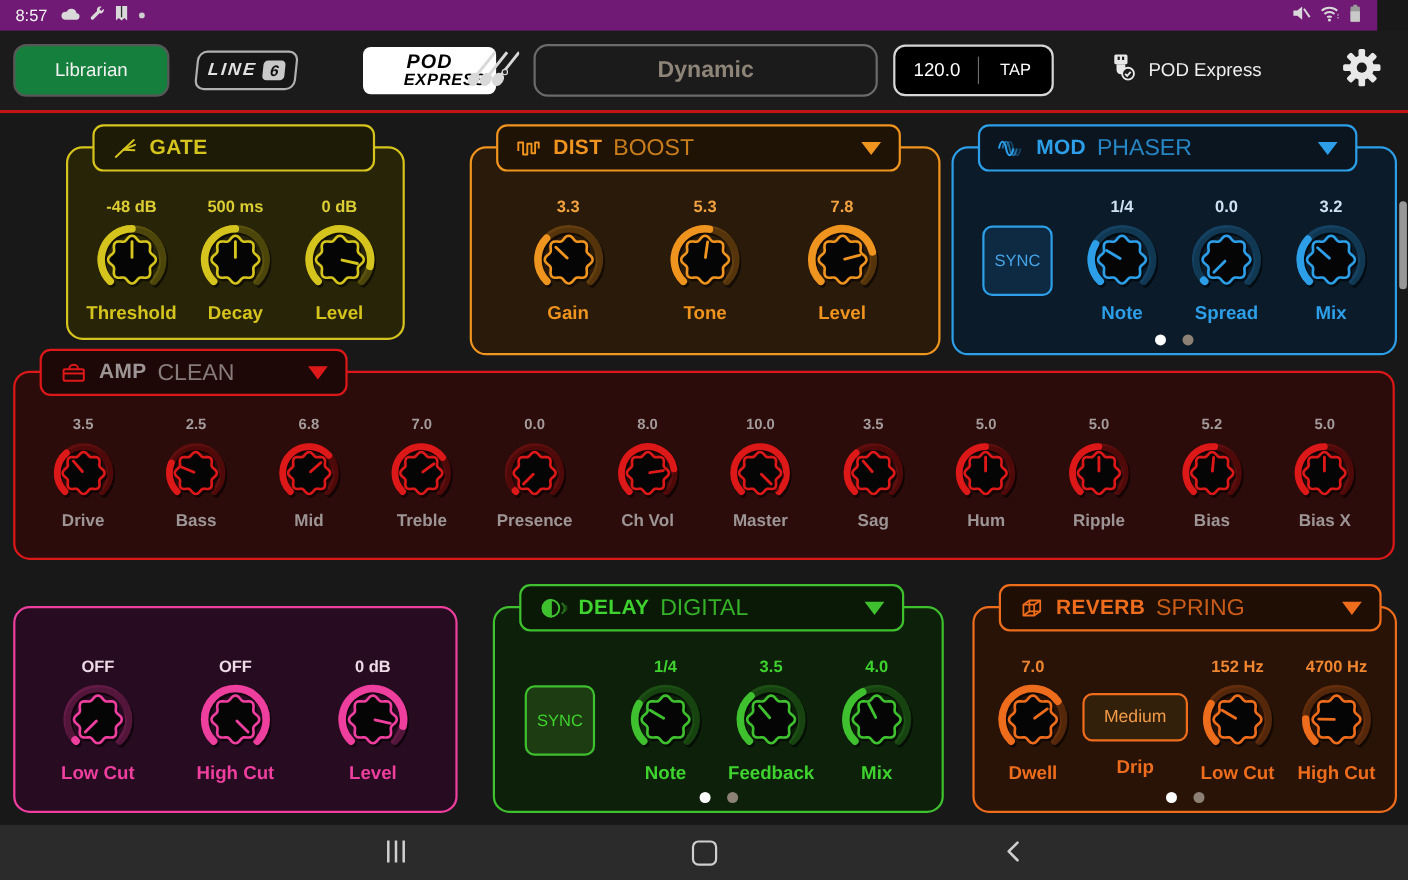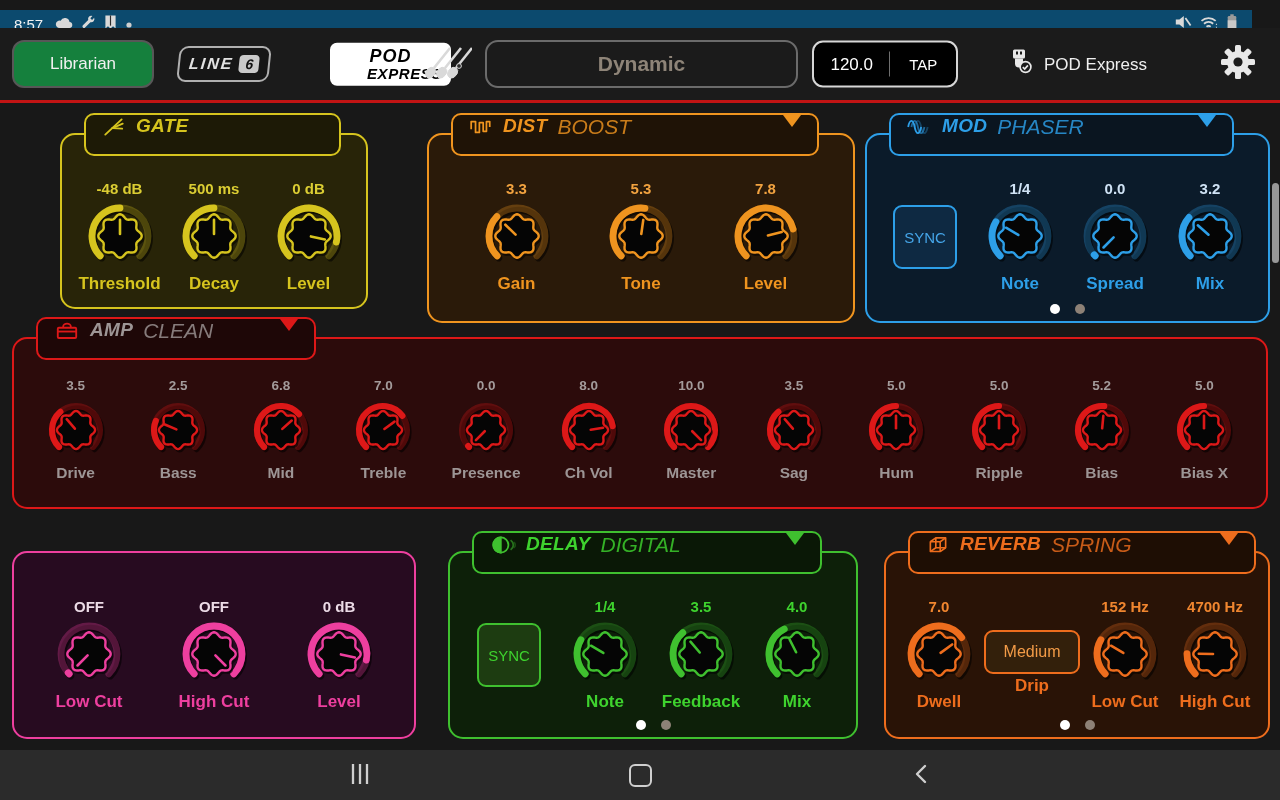--- a/index.html
+++ b/index.html
@@ -1,20 +1,20 @@
 <!DOCTYPE html>
 <html><head>
 <meta charset="utf-8">
 <style>
   html,body{margin:0;padding:0;background:#000;}
   .screen{position:relative;width:1280px;height:800px;overflow:hidden;background:#181818;
           font-family:"Liberation Sans","DejaVu Sans",sans-serif;-webkit-font-smoothing:antialiased;}
   
-  .status-bar{position:absolute;top:0;left:0;width:1252px;height:28px;background:#0c4a6e;
-              display:flex;justify-content:space-between;align-items:center;padding:0 14px;box-sizing:border-box;margin-top:10px;}
+  .status-bar{position:absolute;top:0;left:0;width:1252px;height:28px;background:#701a75;
+              display:flex;justify-content:space-between;align-items:center;padding:0 14px;box-sizing:border-box;}
   .sb-left,.sb-right{display:flex;align-items:center;gap:7px;}
   .sb-time{color:#f2f2f2;font-size:15px;font-weight:500;margin-right:4px;}
   
   .toolbar{position:absolute;top:28px;left:0;width:1280px;height:72px;background:#1b1b1b;}
   .toolbar>*{position:absolute;top:50%;transform:translateY(-50%);}
   .librarian-btn{left:12px;width:142px;height:48px;background:#15803d;color:#f1f1f1;font-size:17px;
                  border:2px solid #575757;border-radius:12px;font-family:inherit;}
   .line6-logo{left:178px;height:32px;border:2px solid #b0b0b0;border-radius:9px;background:#161616;
               display:flex;align-items:center;gap:6px;padding:0 9px;transform:translateY(-50%) skewX(-6deg);}
   .l6-text{color:#e2e2e2;font-weight:900;font-style:italic;letter-spacing:2px;font-size:16px;}
@@ -39,21 +39,21 @@
   .main{position:absolute;top:103px;left:0;width:1280px;height:647px;background:#181818;}
   .block{position:absolute;box-sizing:border-box;border:2.5px solid var(--ac);border-radius:15px;background:var(--bg);}
   #block-gate  {left:60px; top:30px; width:308px; height:176px;}
   #block-dist  {left:427px;top:30px; width:428px; height:190px;}
   #block-mod   {left:865px;top:30px; width:405px; height:190px;}
   #block-amp   {left:12px; top:234px;width:1256px;height:172px;}
   #block-cab   {left:12px; top:448px;width:404px; height:188px;}
   #block-delay {left:448px;top:448px;width:410px; height:188px;}
   #block-reverb{left:884px;top:448px;width:386px; height:188px;}
   .tab{position:absolute;top:-22px;left:22px;height:43px;box-sizing:border-box;border:2.5px solid var(--ac);
-       border-radius:10px;background:var(--tab);display:flex;align-items:flex-start;gap:10px;padding:0 16px;font-style:italic;}
+       border-radius:10px;background:var(--tab);display:flex;align-items:center;gap:10px;padding:0 16px;}
   #block-gate .tab{width:257px;} #block-dist .tab{width:368px;} #block-mod .tab{width:345px;padding-left:15px;}
   #block-amp .tab{width:280px;}  #block-cab .tab{width:345px;}  #block-delay .tab{width:350px;}
   #block-reverb .tab{width:348px;}
   .tab-icon{color:var(--ac);display:flex;align-items:center;}
   .tab-name{color:var(--tx);font-size:19px;font-weight:700;letter-spacing:.3px;white-space:nowrap;}
   .tab-sub{color:var(--tx);opacity:.82;font-size:21px;white-space:nowrap;}
   .tab-caret{margin-left:auto;width:0;height:0;border-left:9px solid transparent;
              border-right:9px solid transparent;border-top:12px solid var(--ac);}
   .controls{display:flex;align-items:flex-start;justify-content:space-evenly;padding:45px 8px 0;}
   #block-amp .controls{padding-top:39px;}
@@ -62,21 +62,21 @@
   #block-amp .unit{min-width:98px;}
   .kval{height:20px;color:var(--val);font-size:15px;font-weight:700;white-space:nowrap;}
   #block-amp .kval{font-size:13.5px;}
   .knob{margin-top:3px;}
   .klabel{margin-top:1px;color:var(--tx);font-size:17px;font-weight:700;white-space:nowrap;}
   #block-amp .klabel{font-size:15.5px;}
   .sync-btn{width:64px;height:64px;margin-top:25px;border:2.5px solid var(--ac);border-radius:9px;
             background:var(--btnbg);color:var(--btnfg);font-size:15px;font-weight:500;font-family:inherit;}
   .mini-btn{width:96px;height:44px;margin-top:32px;border:2.5px solid var(--ac);border-radius:9px;
             background:var(--btnbg);color:var(--btnfg);font-size:16px;font-family:inherit;}
-  .mini-btn-label{margin-top:2px;color:var(--tx);font-size:17px;font-weight:700;}
+  .mini-btn-label{margin-top:14px;color:var(--tx);font-size:17px;font-weight:700;}
   .pager{position:absolute;bottom:7px;left:0;width:100%;display:flex;justify-content:center;gap:15px;}
   .dot{width:10px;height:10px;border-radius:50%;}
   
   .scrollbar{position:absolute;right:1px;top:183px;width:7px;height:80px;background:#989898;border-radius:4px;}
   .nav-bar{position:absolute;bottom:0;left:0;width:1280px;height:50px;background:#2b2b2b;}
   .nav-btn{position:absolute;top:50%;transform:translateY(-50%);display:flex;align-items:center;justify-content:center;
            width:44px;height:44px;background:none;border:none;}
   #nav-recents{left:338px;} #nav-home{left:618px;} #nav-back{left:900px;}
   .home-shape{width:19px;height:19px;border:2.3px solid #cfcfcf;border-radius:6px;}
 </style>

